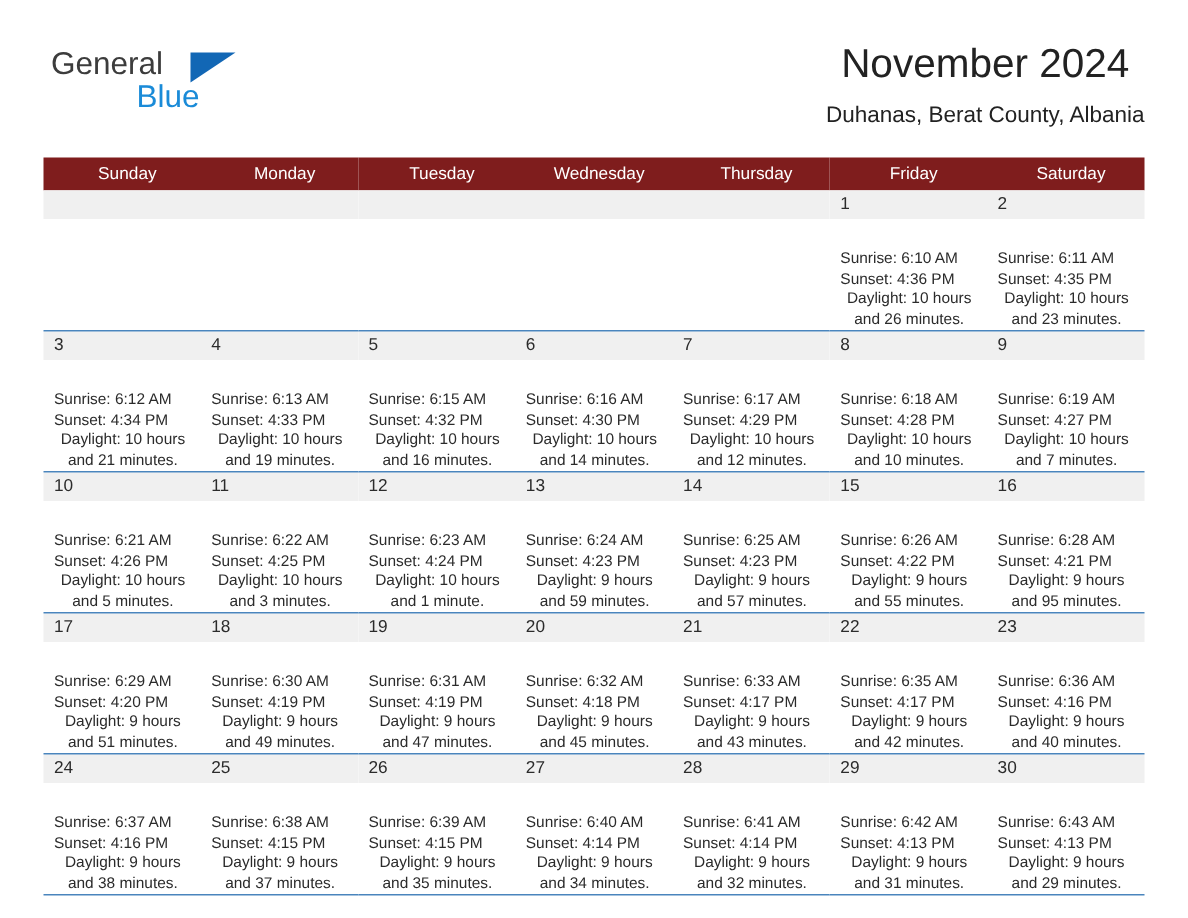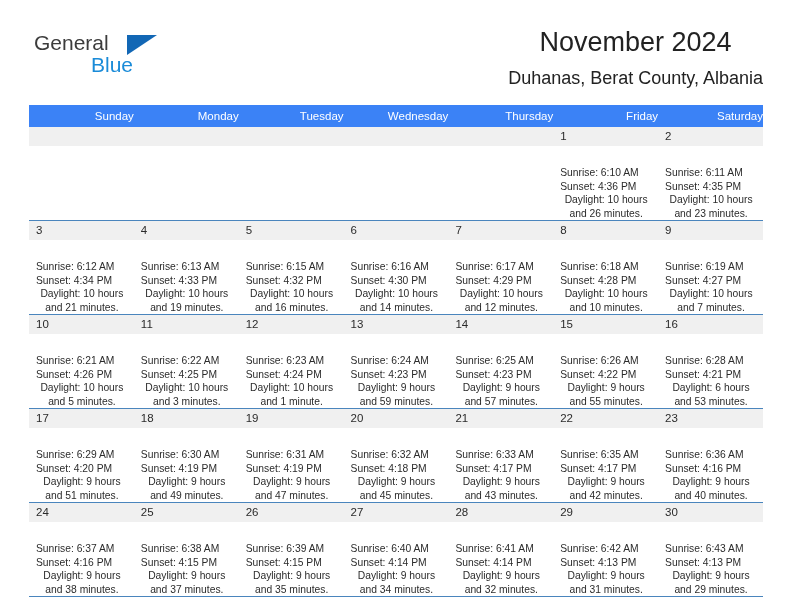--- a/index.html
+++ b/index.html
@@ -72,41 +72,41 @@
   }
   .cal-title {
     font-size: 27px;
     font-weight: normal;
     color: #222222;
     line-height: 1.1;
     margin: 0;
     white-space: nowrap;
   }
   .cal-sub {
-    font-size: 18px;
+    font-size: 15px;
     color: #222222;
     margin-top: 10px;
     white-space: nowrap;
   }
 
   
   .calendar {
     position: absolute;
     left: 29px;
     top: 105px;
     width: 734px;
     border-collapse: collapse;
     table-layout: fixed;
   }
   .calendar th {
-    background: #3b82f6;
+    background: #7f1d1d;
     color: #ffffff;
     font-size: 11.5px;
     font-weight: normal;
-    text-align: right;
+    text-align: center;
     padding: 5px 0 5px 7px;
     height: 11px;
     border: none;
   }
   .calendar td {
     vertical-align: top;
     padding: 0;
     border: none;
     border-bottom: 1px solid #4a85bd;
     height: 89px;
@@ -309,21 +309,21 @@
               <div>Sunrise: 6:26 AM</div>
               <div>Sunset: 4:22 PM</div>
               <div class="daylight">Daylight: 9 hours and 55 minutes.</div>
             </div>
           </td>
           <td>
             <div class="daynum">16</div>
             <div class="details">
               <div>Sunrise: 6:28 AM</div>
               <div>Sunset: 4:21 PM</div>
-              <div class="daylight">Daylight: 6 hours and 53 minutes.</div>
+              <div class="daylight">Daylight: 9 hours and 95 minutes.</div>
             </div>
           </td>
         </tr>
         <tr>
           <td>
             <div class="daynum">17</div>
             <div class="details">
               <div>Sunrise: 6:29 AM</div>
               <div>Sunset: 4:20 PM</div>
               <div class="daylight">Daylight: 9 hours and 51 minutes.</div>

